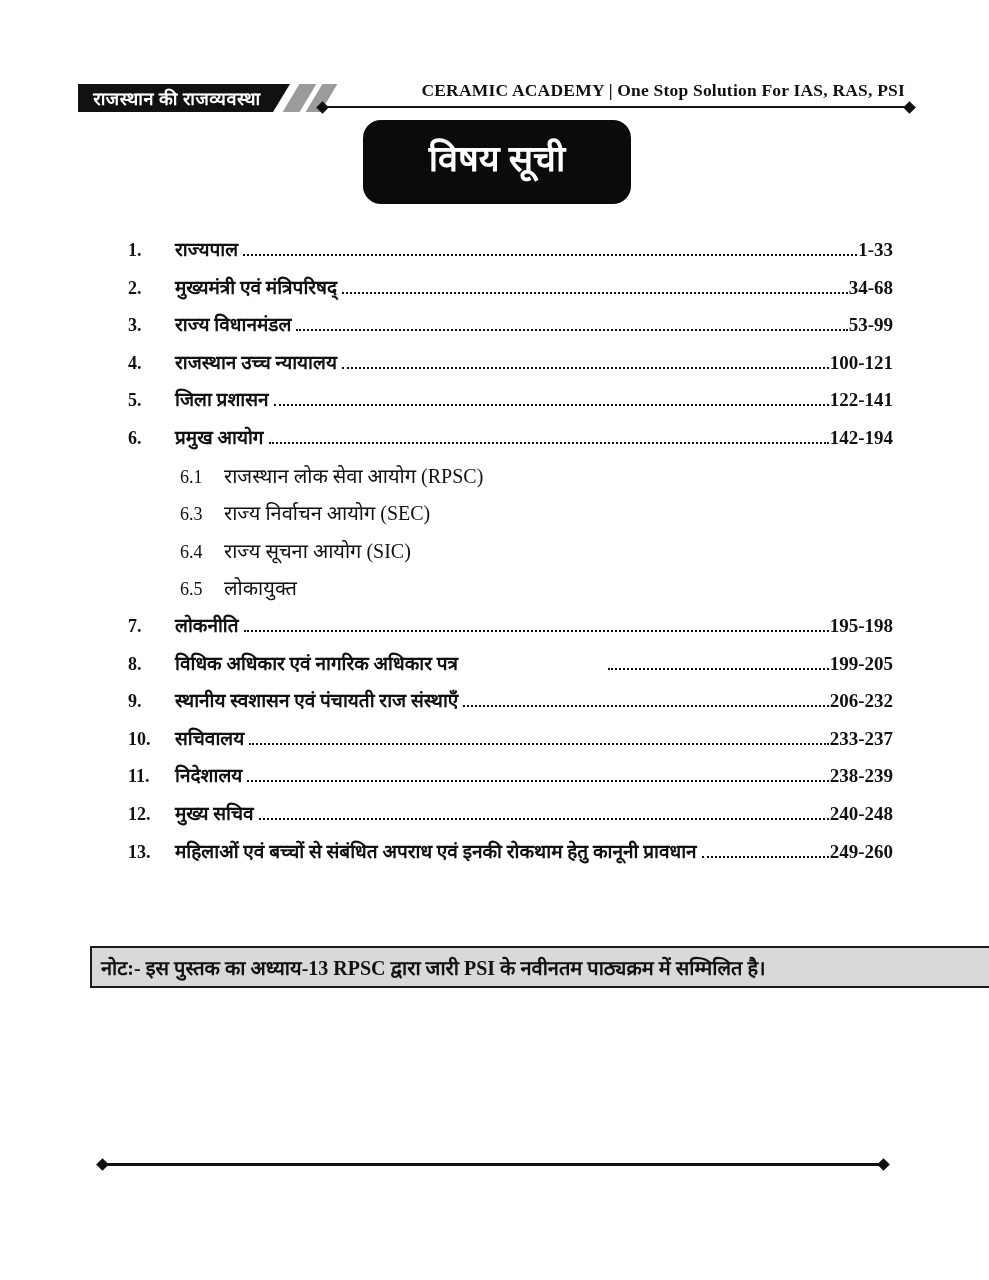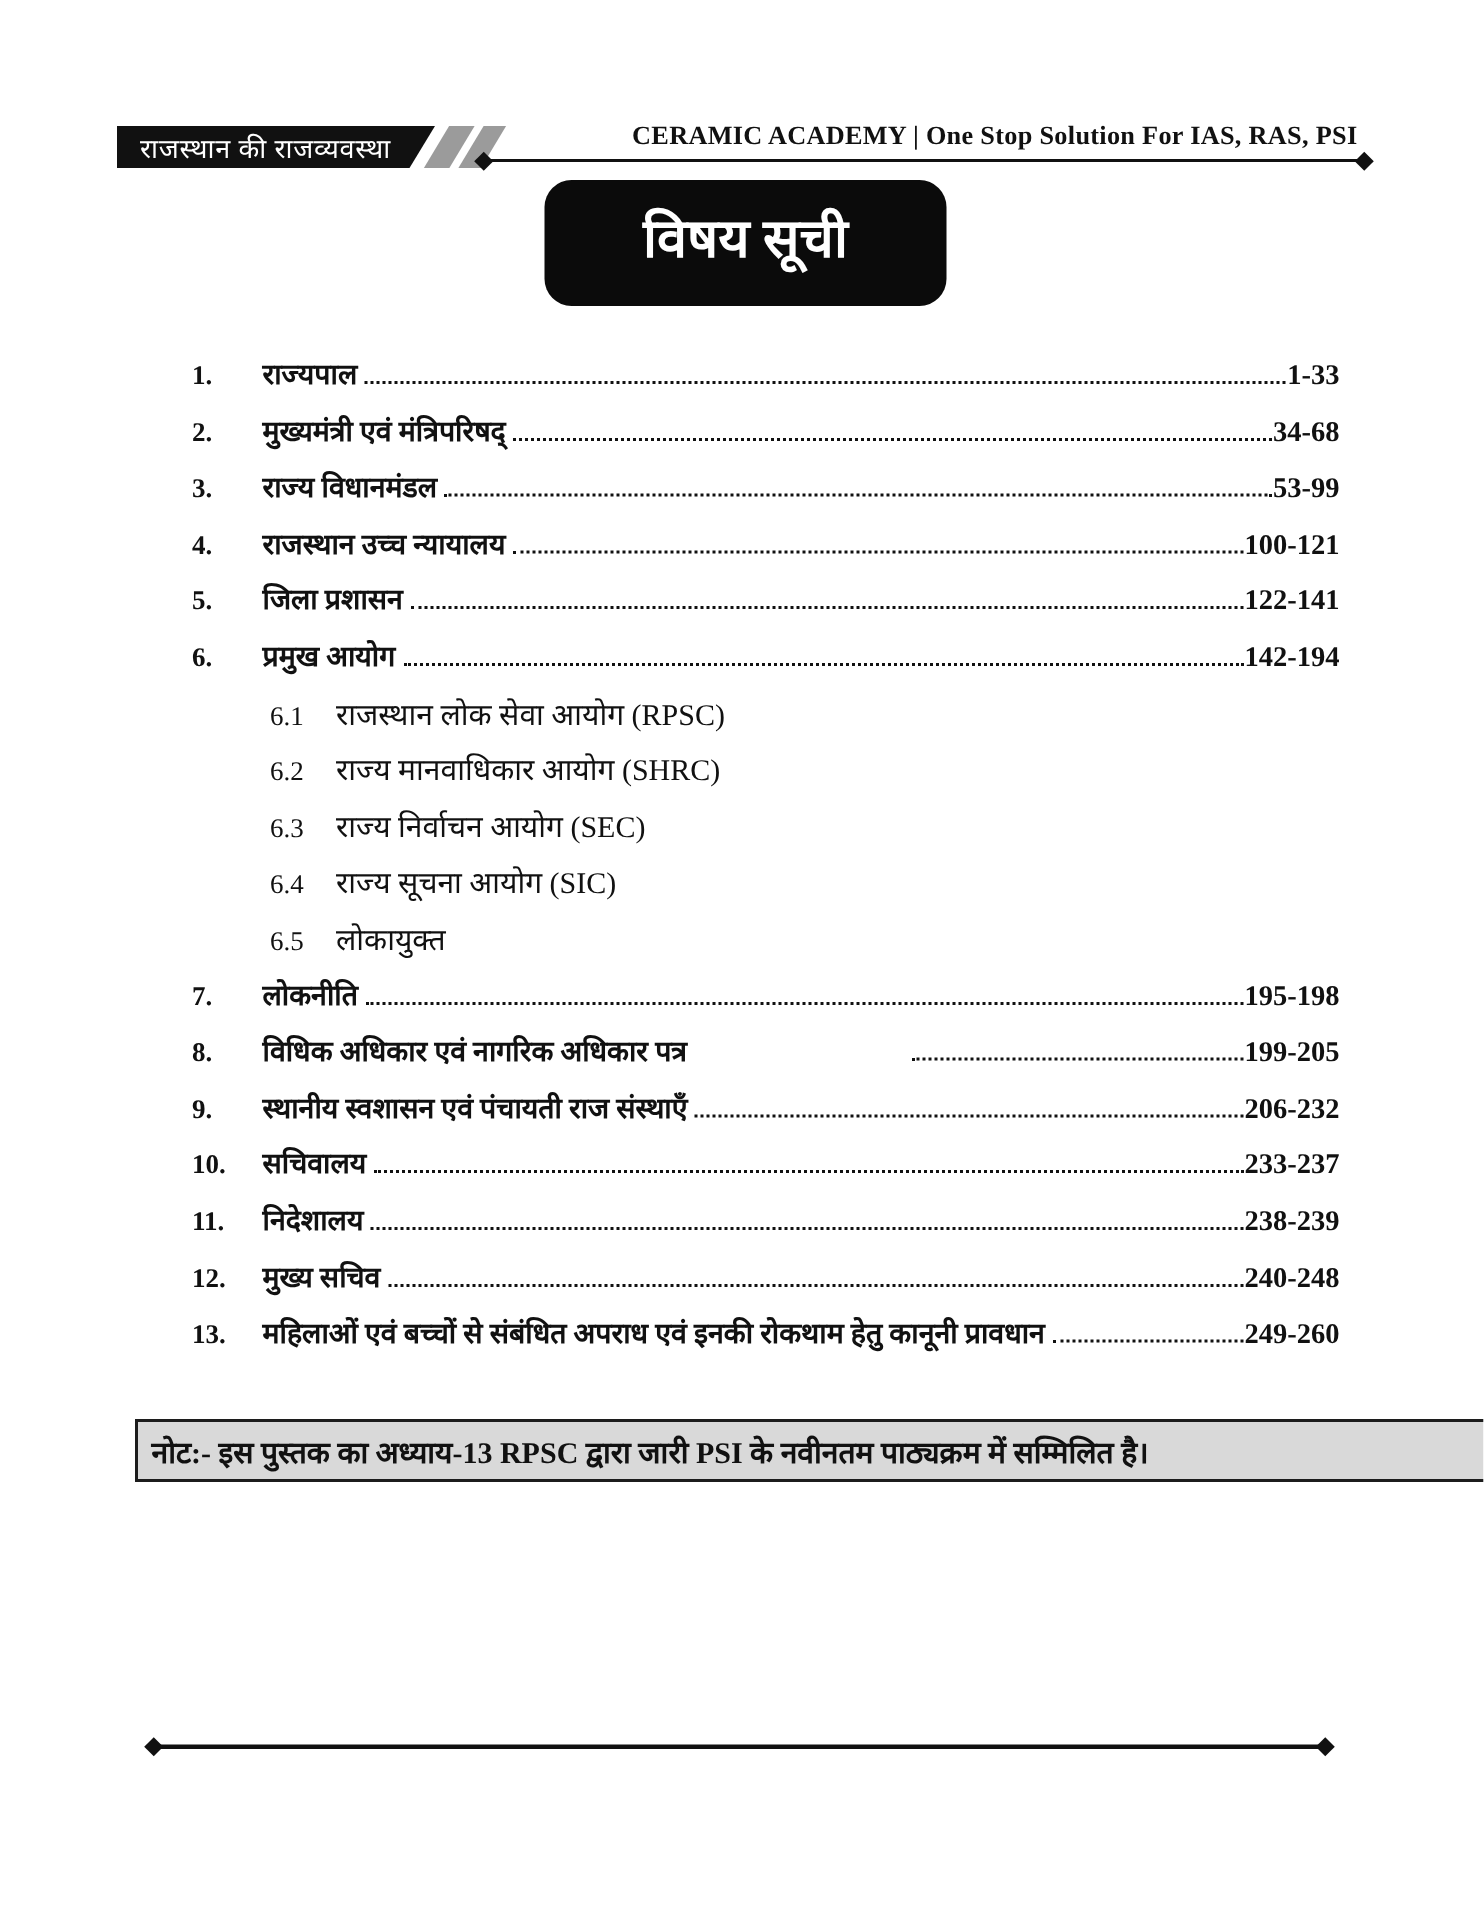--- a/index.html
+++ b/index.html
@@ -19,21 +19,21 @@
 
   
   .badge{
     position:absolute;left:78px;top:84px;
     height:28px;width:212px;
     background:var(--ink);
     clip-path:polygon(0 0,100% 0,calc(100% - 17px) 100%,0 100%);
     display:flex;align-items:center;justify-content:center;
   }
   .badge span{
-    color:#ffffff;font-weight:normal;font-size:18px;
+    color:#ffffff;font-weight:bold;font-size:18px;
     padding-right:14px;letter-spacing:.5px;
   }
   .stripe{
     position:absolute;top:84px;height:28px;width:17px;
     background:var(--stripe);
     transform:skewX(-31deg);
   }
   .stripe.s1{left:291px;}
   .stripe.s2{left:314px;width:15px;}
 
@@ -173,25 +173,20 @@
       <span class="leader"></span>
       <span class="pages">142-194</span>
     </div>
 
     <div class="row sub">
       <span class="num">6.1</span>
       <span class="label">राजस्थान लोक सेवा आयोग (RPSC)</span>
 
     </div>
 
-    <div class="row sub">
-      <span class="num">6.2</span>
-      <span class="label">राज्य मानवाधिकार आयोग (SHRC)</span>
-
-    </div>
 
     <div class="row sub">
       <span class="num">6.3</span>
       <span class="label">राज्य निर्वाचन आयोग (SEC)</span>
 
     </div>
 
     <div class="row sub">
       <span class="num">6.4</span>
       <span class="label">राज्य सूचना आयोग (SIC)</span>

